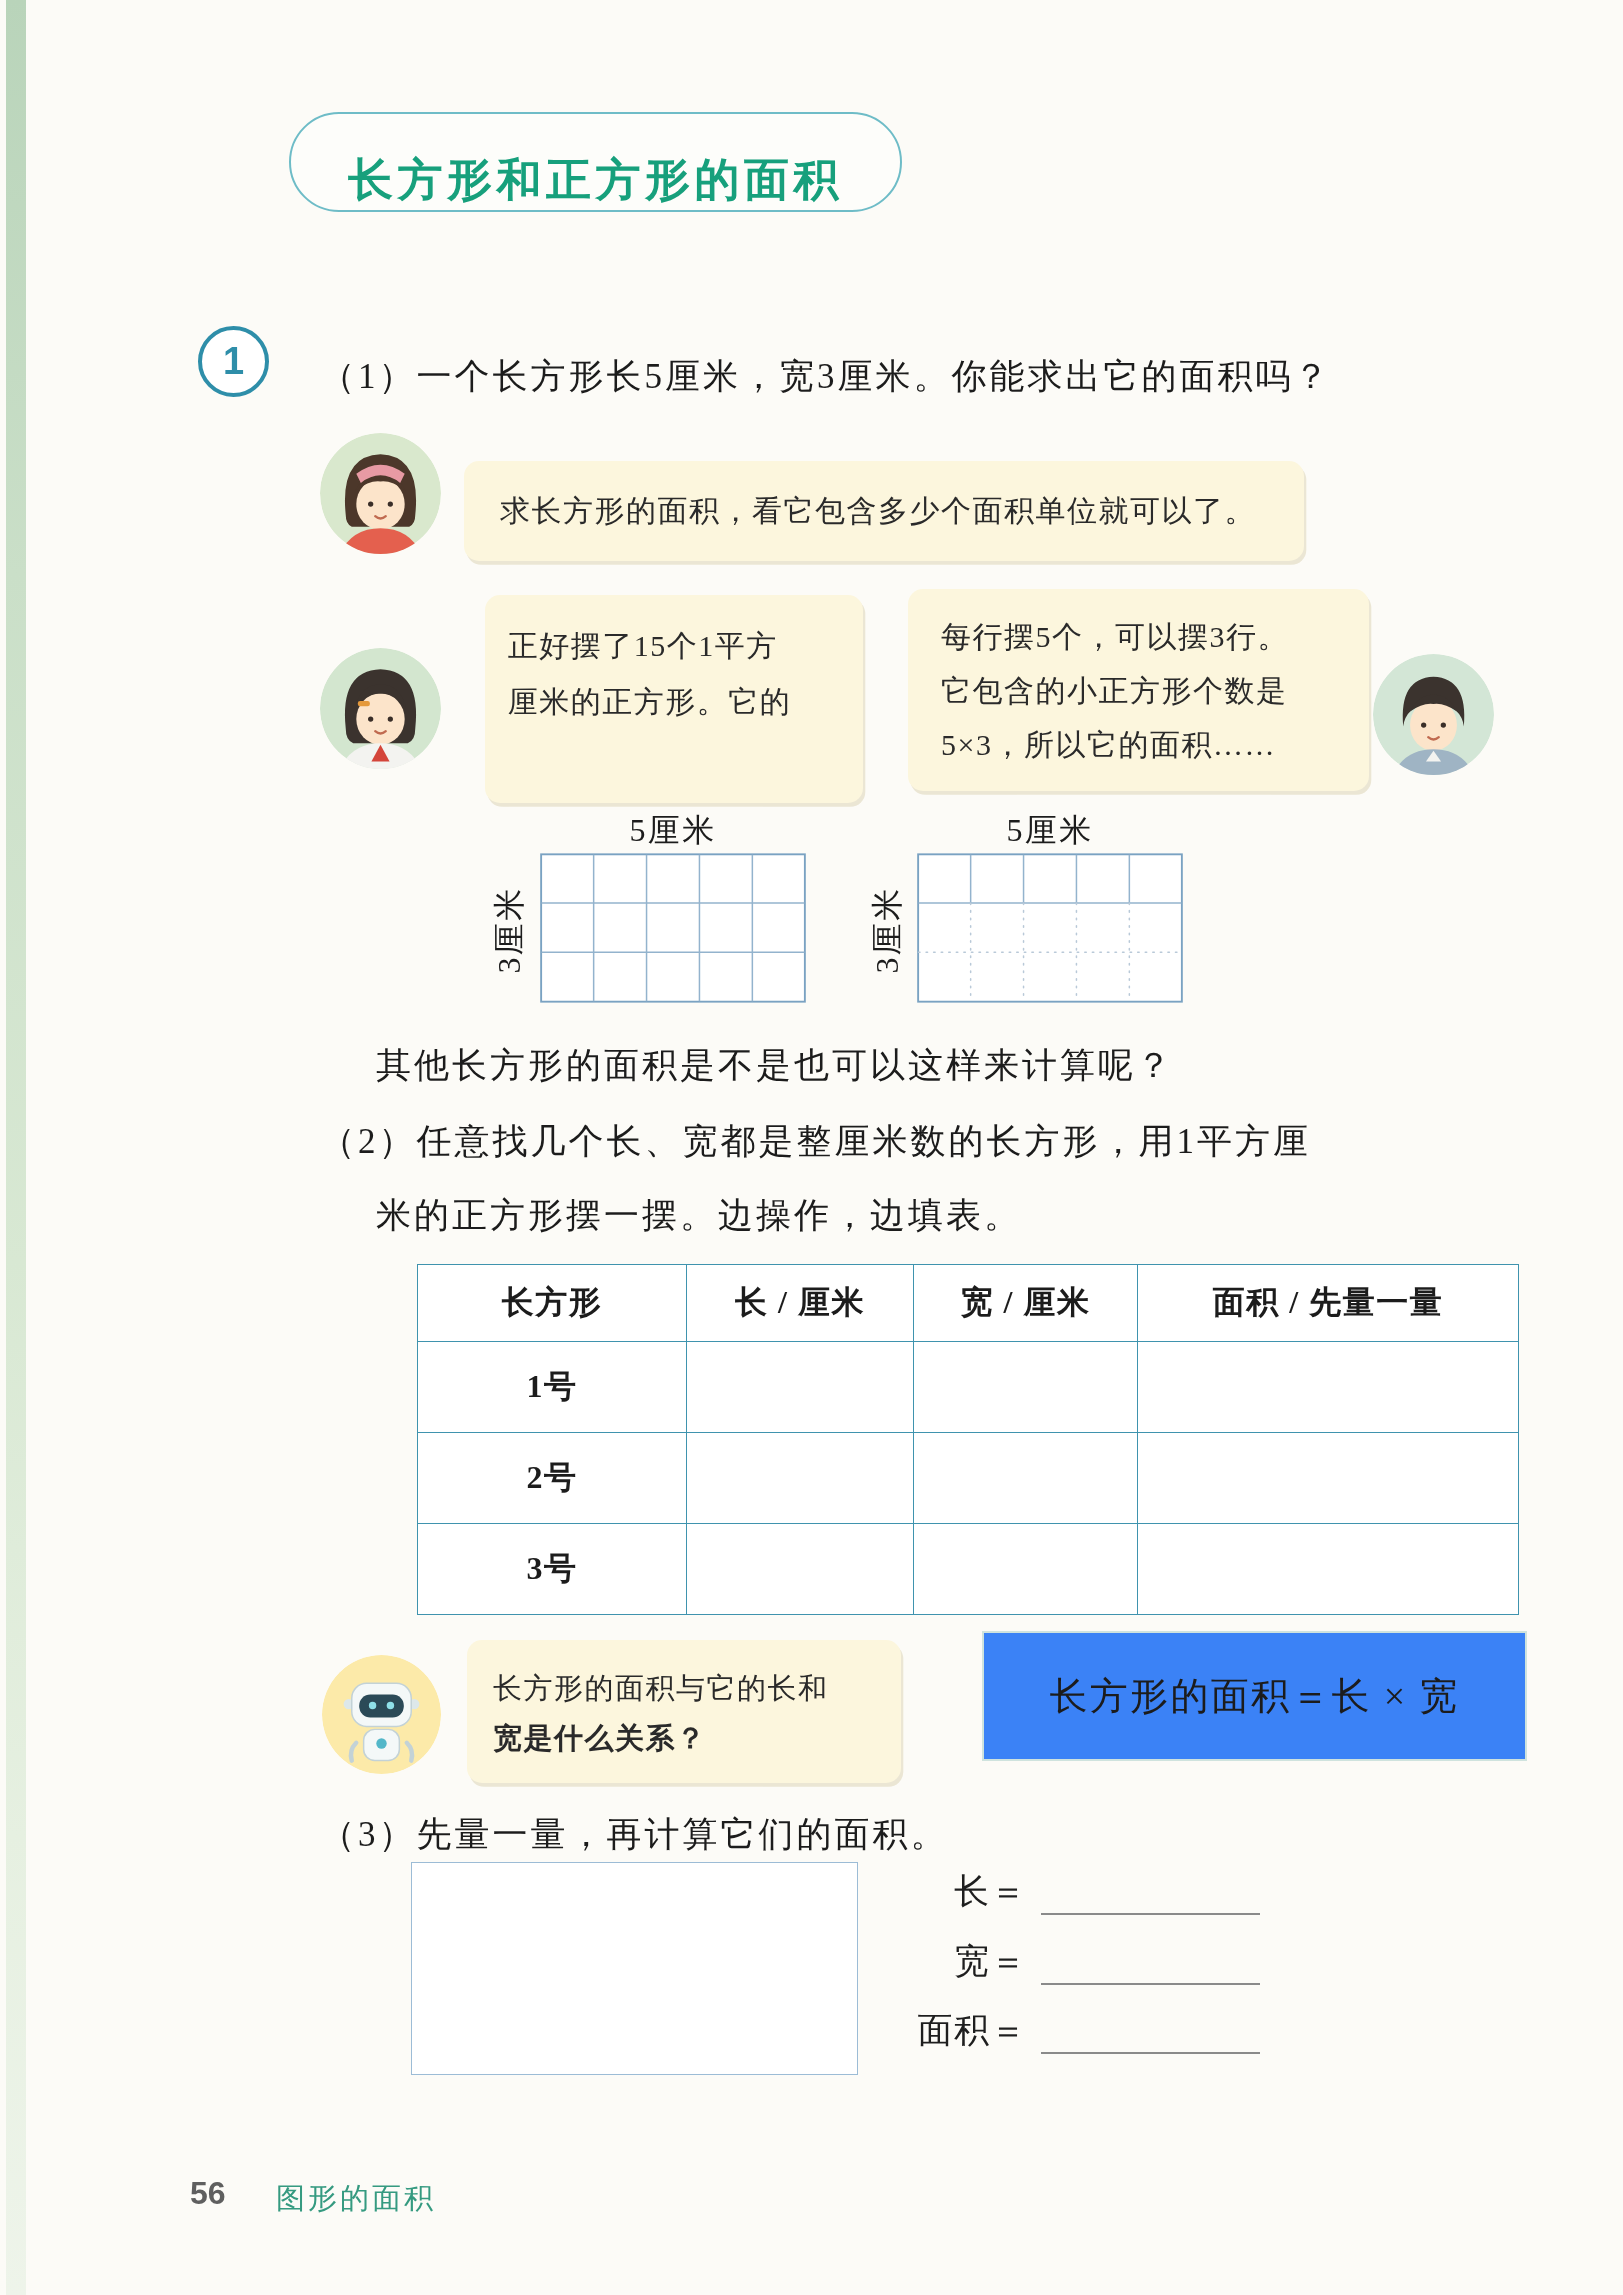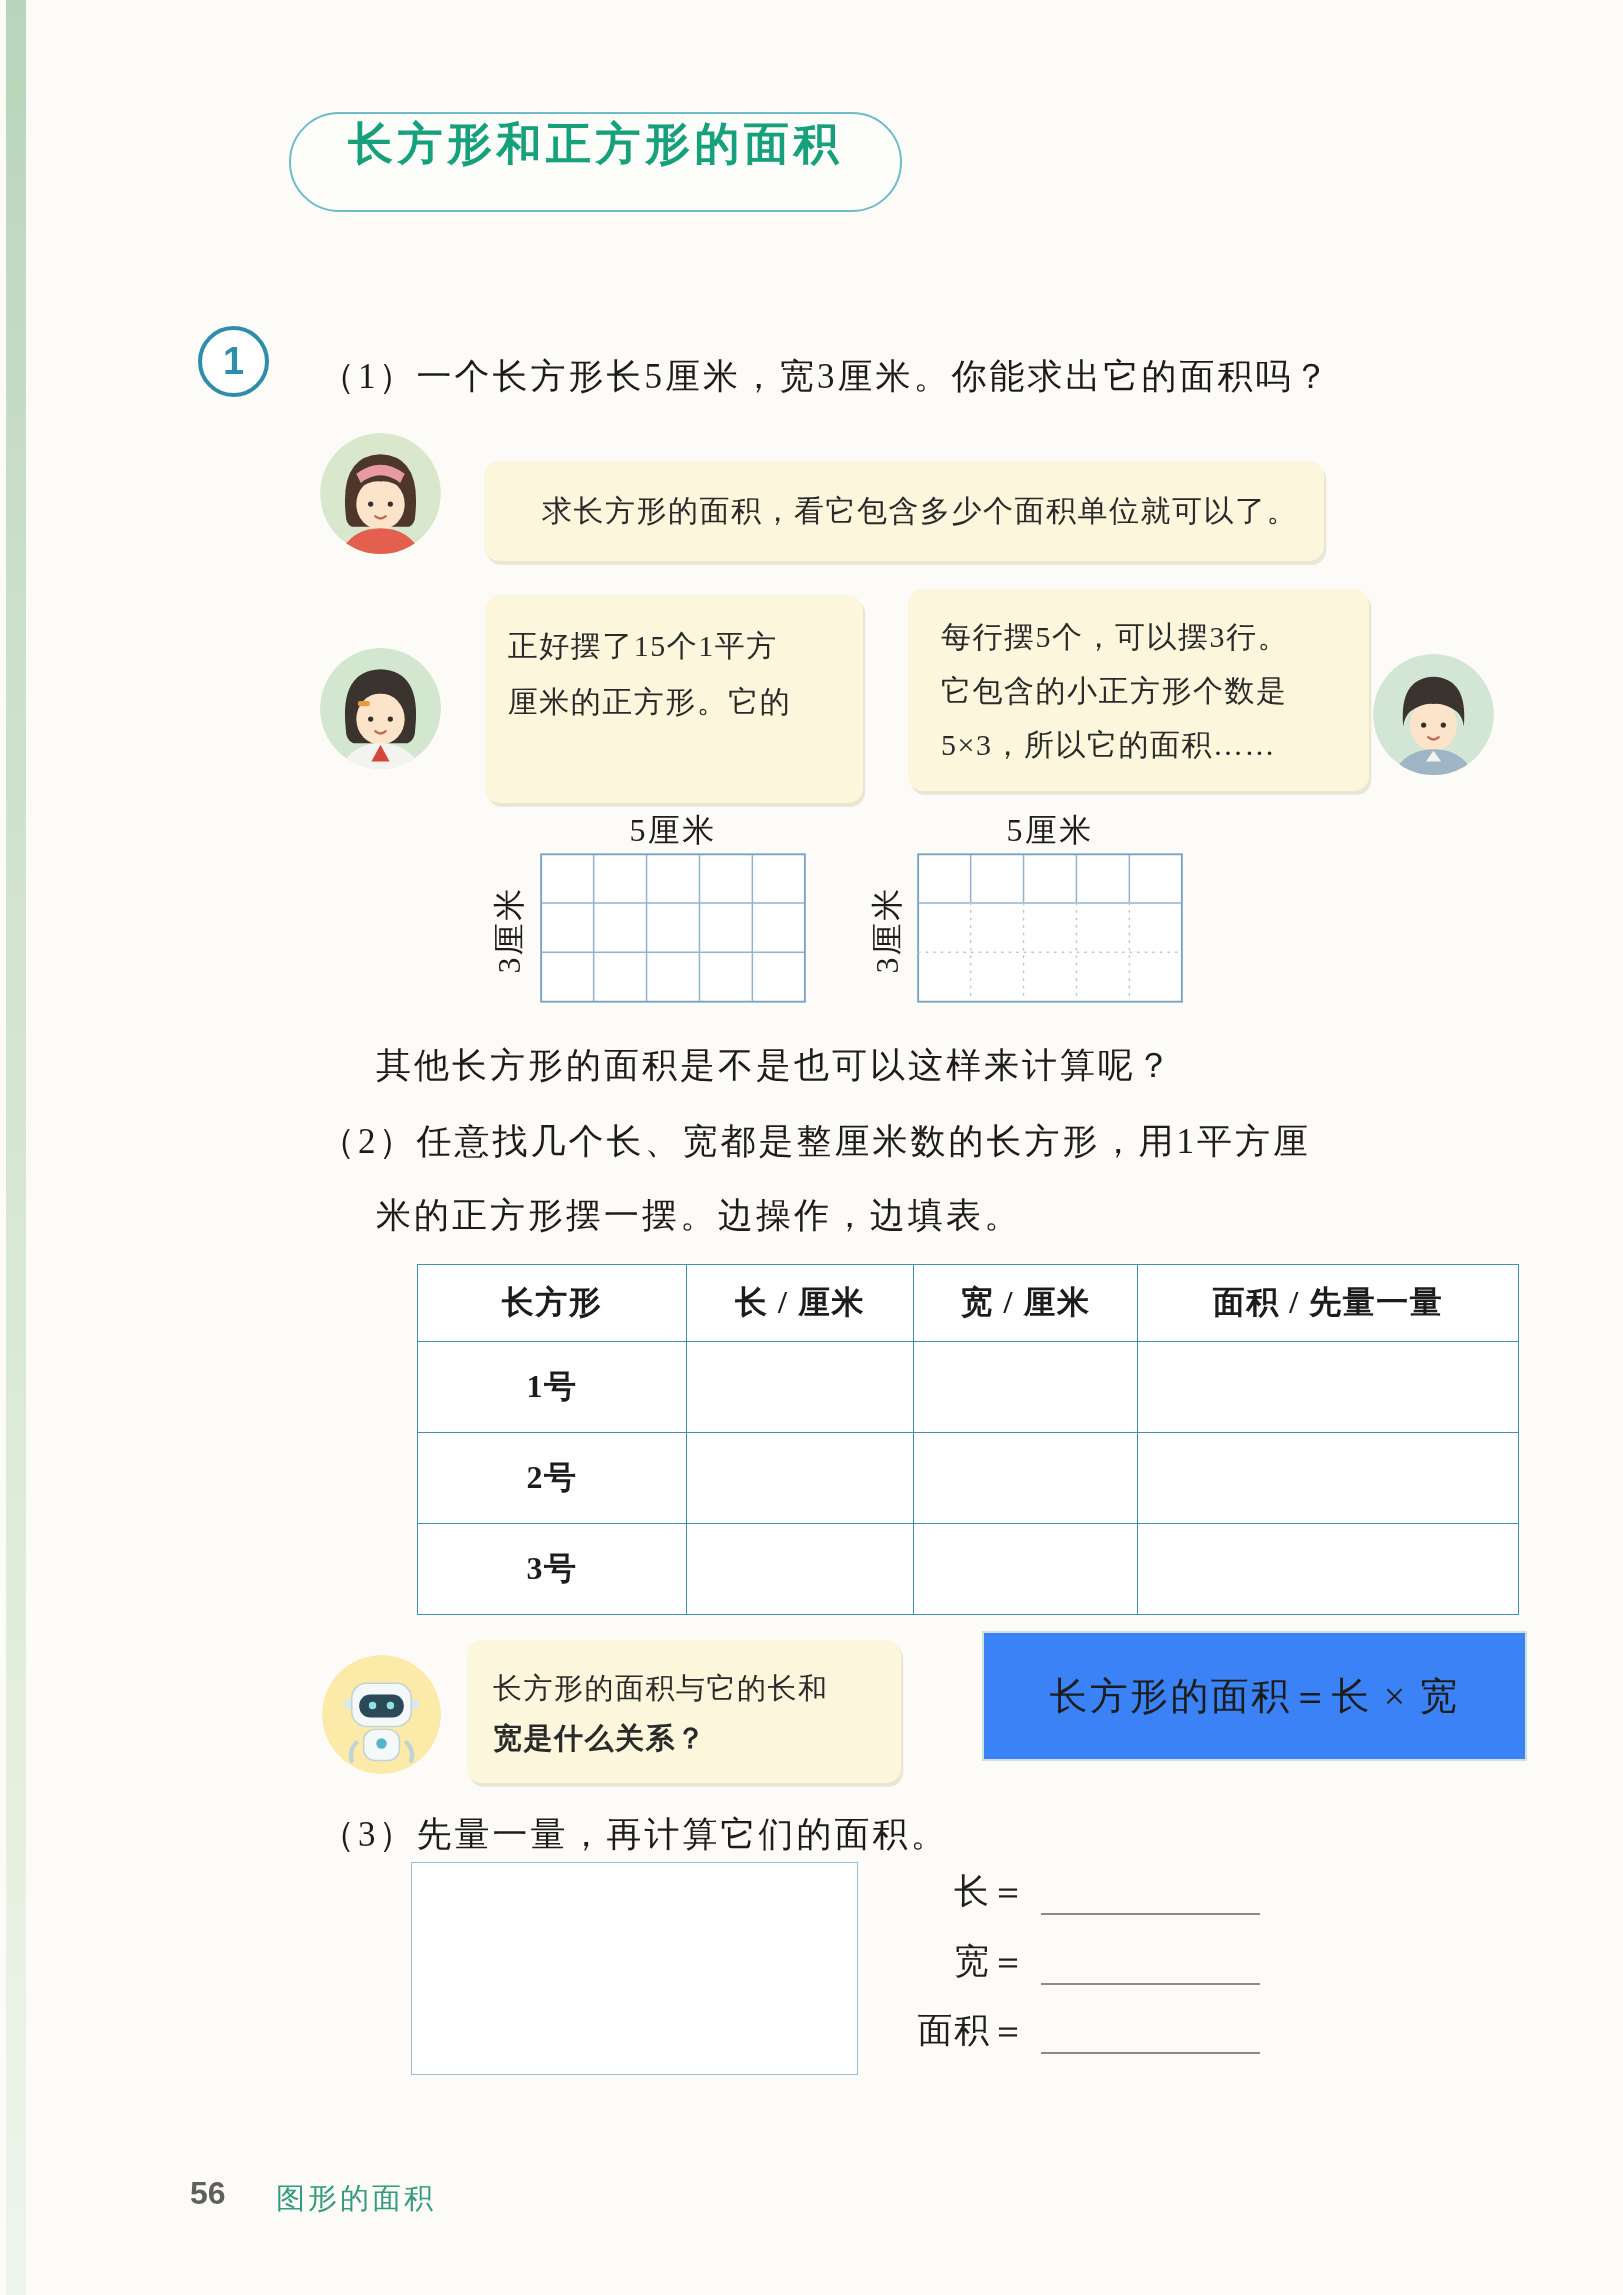--- a/index.html
+++ b/index.html
@@ -14,21 +14,21 @@
   .abs { position:absolute; }
 
   .binding-strip {
     left:6px; top:0; width:19.6px; height:2295px;
     background:linear-gradient(180deg,#b9d4ba 0%,#cadfc8 25%,#d8e8d3 55%,#e6f0e1 80%,#eef4ea 100%);
   }
 
   .title-badge {
     left:289px; top:112px; width:613px; height:100px;
     border:2.3px solid #6ebcc7; border-radius:53px;
-    display:flex; align-items:flex-start; justify-content:center;
+    display:flex; align-items:flex-end; justify-content:center;
     background:#fdfdfa;
   }
   .title-badge .title-text {
     font-family:"Liberation Sans", sans-serif;
     font-size:45px; font-weight:bold; color:#17a07c; letter-spacing:4.5px;
   }
 
   .num-badge {
     left:198px; top:326px; width:71px; height:71px;
     border:4.5px solid #2e8ea9; border-radius:50%;
@@ -106,21 +106,21 @@
     <ellipse cx="80" cy="94" rx="32" ry="34" fill="#fce4ca"></ellipse>
     <path d="M47 76 Q58 52 80 52 Q102 52 113 76 Q94 62 80 64 Q66 62 47 76 Z" fill="#4c372a"></path>
     <path d="M48 54 Q80 30 112 54 L106 66 Q80 46 54 66 Z" fill="#e89aa4"></path>
     <circle cx="67" cy="94" r="3.5" fill="#3a2e28"></circle>
     <circle cx="93" cy="94" r="3.5" fill="#3a2e28"></circle>
     <path d="M73 110 Q80 116 87 110" stroke="#c06a50" stroke-width="3" fill="none" stroke-linecap="round"></path>
     <path d="M26 160 Q42 126 80 126 Q118 126 134 160 Z" fill="#e4604e"></path>
   </svg>
 </div>
 
-<div class="abs bubble" style="left:484px; top:461px; width:840px; height:100px; display:flex; align-items:center; padding:0 26px;justify-content:flex-end;">
+<div class="abs bubble" style="left:464px; top:461px; width:840px; height:100px; display:flex; align-items:center; padding:0 36px;">
   <span class="bubble-text">求长方形的面积，看它包含多少个面积单位就可以了。</span>
 </div>
 
 <div class="abs bubble" style="left:485px; top:595px; width:378px; height:208px; padding:22.7px 22.7px;">
   <div class="bubble-text" style="line-height:56px;">正好摆了15个1平方</div>
   <div class="bubble-text" style="line-height:56px;">厘米的正方形。它的</div>
 </div>
 
 <div class="abs avatar" style="left:320px; top:648px; width:121px; height:121px;">
   <svg viewBox="0 0 160 160" width="121" height="121">

